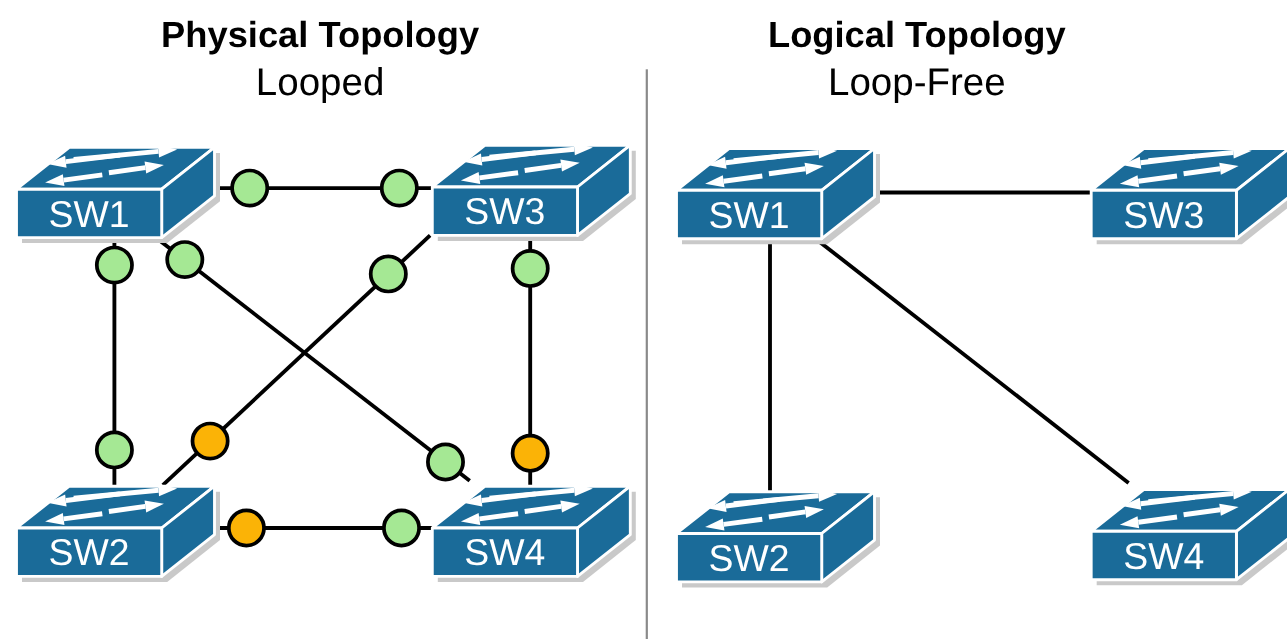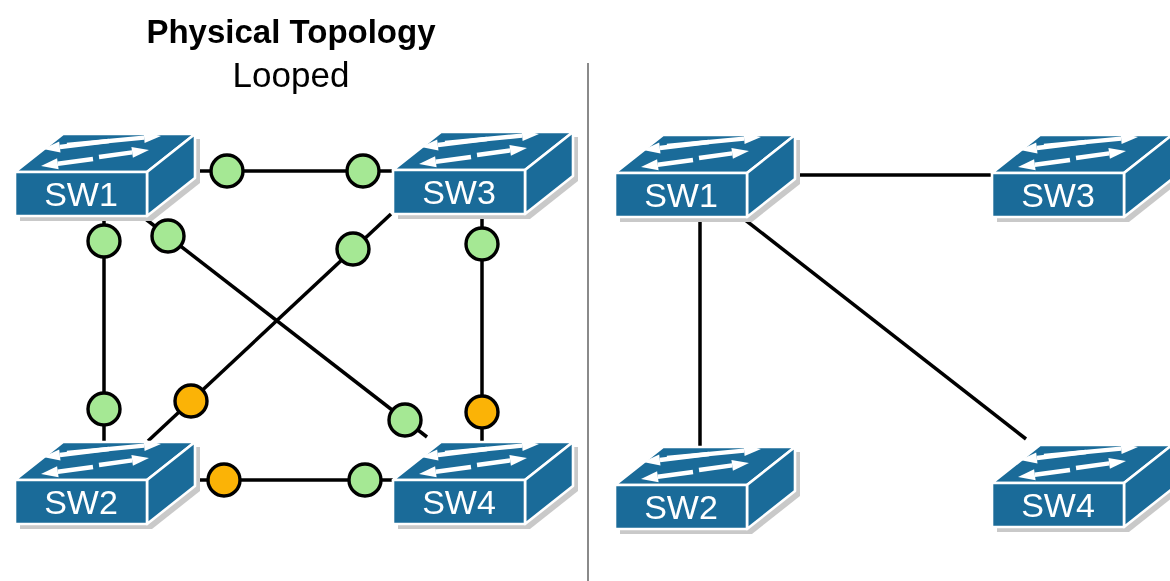--- a/index.html
+++ b/index.html
@@ -15,20 +15,24 @@
   .sw-label{font-family:"Liberation Sans","DejaVu Sans",sans-serif;font-size:34px;fill:#ffffff;}
 </style>
 </head>
 <body>
 
 <div id="stage">
   <div id="titles-left" class="titleblock" style="color: rgb(0, 0, 0);">
     <div class="title">Physical Topology</div>
     <div class="subtitle">Looped</div>
   </div>
+  <div id="titles-right" class="titleblock" style="color: rgb(0, 0, 0);">
+    <div class="title">Logical Topology</div>
+    <div class="subtitle">Loop-Free</div>
+  </div>
   <div id="divider" style="background: rgb(138, 138, 138);"></div>
   <svg id="diagram" width="1170" height="581" viewBox="0 0 1170 581">
       <g>
         <g>
           <line x1="185" y1="171" x2="383" y2="171" stroke="#000000" stroke-width="3.5"></line>
           <line x1="94" y1="216" x2="94" y2="444" stroke="#000000" stroke-width="3.5"></line>
           <line x1="472" y1="214" x2="472" y2="444" stroke="#000000" stroke-width="3.5"></line>
           <line x1="133" y1="217" x2="417" y2="437" stroke="#000000" stroke-width="3.5"></line>
           <line x1="138" y1="441" x2="381" y2="214" stroke="#000000" stroke-width="3.5"></line>
           <line x1="185" y1="480" x2="383" y2="480" stroke="#000000" stroke-width="3.5"></line>

